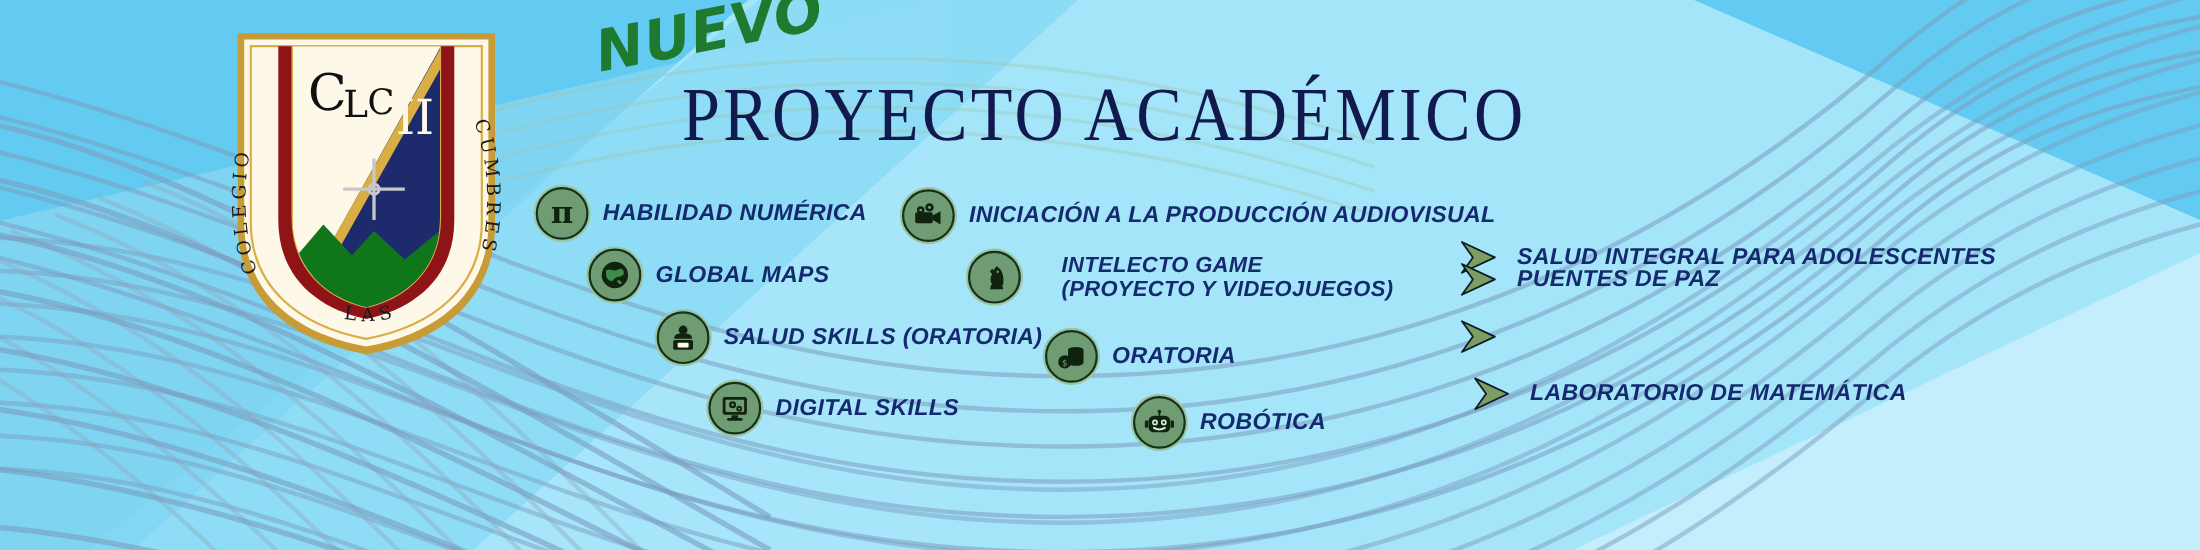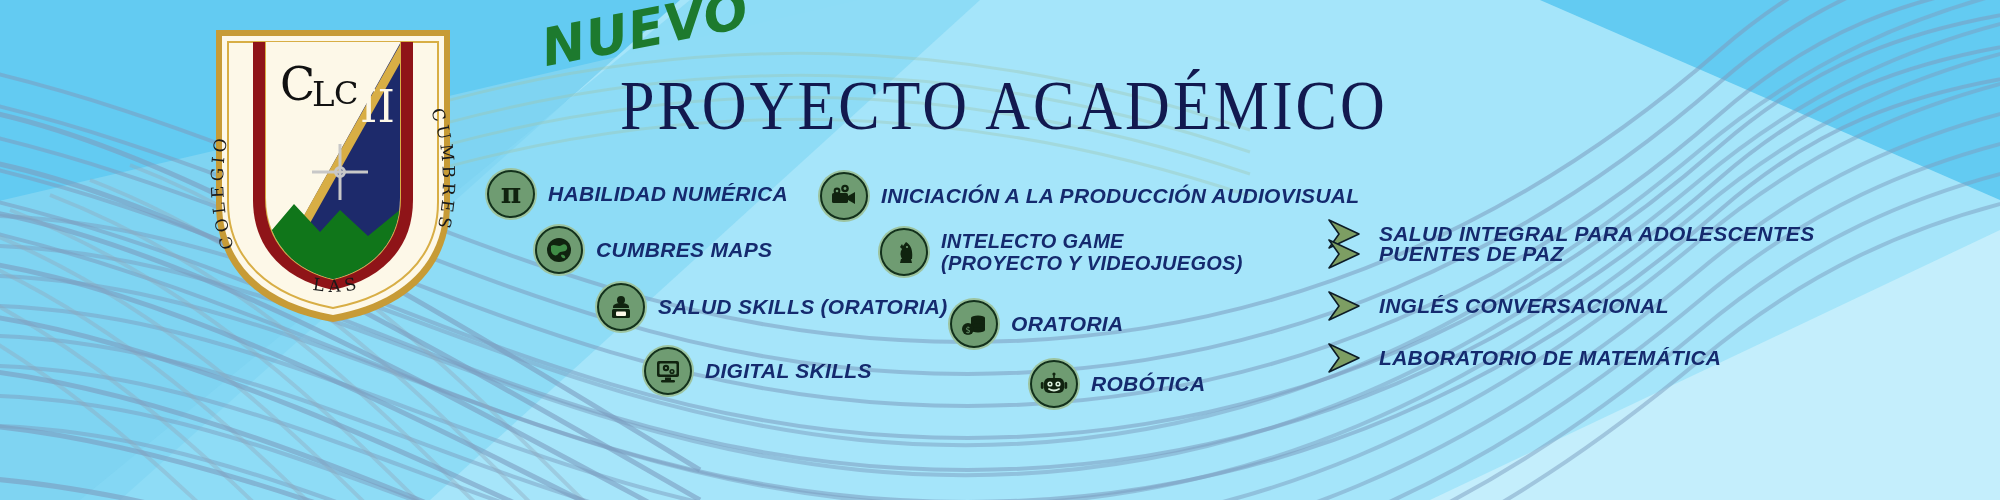--- a/index.html
+++ b/index.html
@@ -244,21 +244,21 @@
     </div>
 
     <div class="item" style="left:48px;top:56px;">
       <span class="badge">
         <svg width="28" height="28" viewBox="0 0 28 28">
           <circle cx="14" cy="14" r="12" fill="#10230f"></circle>
           <path d="M6 10 C10 7,13 12,17 9 C20 7,23 10,22 13 C20 17,16 14,13 18 C11 21,7 19,6 15 Z" fill="#3f8c46"></path>
           <path d="M16 19 C18 18,21 20,20 22 C18 23,16 21,16 19 Z" fill="#3f8c46"></path>
         </svg>
       </span>
-      <span class="label">CUMBRES MAPS</span>
+      <span class="label">GLOBAL MAPS</span>
     </div>
 
     <div class="item" style="left:110px;top:113px;">
       <span class="badge">
         <svg width="28" height="28" viewBox="0 0 28 28">
           <circle cx="14" cy="7" r="4" fill="#10230f"></circle>
           <path d="M6 14 C6 11,10 10,14 10 C18 10,22 11,22 14 L22 15 L6 15 Z" fill="#10230f"></path>
           <rect x="5" y="16" width="18" height="9" rx="1.5" fill="#10230f"></rect>
           <rect x="9" y="18.5" width="10" height="4.5" rx="1" fill="#fdf8e8"></rect>
         </svg>
@@ -292,21 +292,21 @@
           <path d="M18 14 L25 10 L25 22 L18 18 Z" fill="#10230f"></path>
           <circle cx="7" cy="9" r="3.4" fill="#10230f"></circle>
           <circle cx="7" cy="9" r="1.3" fill="#6f9c72"></circle>
           <circle cx="15" cy="6.5" r="3.8" fill="#10230f"></circle>
           <circle cx="15" cy="6.5" r="1.4" fill="#6f9c72"></circle>
         </svg>
       </span>
       <span class="label">INICIACIÓN A LA  PRODUCCIÓN AUDIOVISUAL</span>
     </div>
 
-    <div class="item" style="left:60px;top:56px;">
+    <div class="item" style="left:60px;top:56px;gap:24px;">
       <span class="badge">
         <svg width="28" height="28" viewBox="0 0 28 28">
           <path d="M10 25 L22 25 L21 21 L11 21 Z" fill="#10230f"></path>
           <path d="M12 21 C10 17,10 14,12 11 L10 9 L12 6 L13 8 L16 4 C21 7,23 12,22 21 Z" fill="#10230f"></path>
           <circle cx="17" cy="9" r="1.1" fill="#6f9c72"></circle>
         </svg>
       </span>
       <span class="label two-line">
         <span>INTELECTO GAME</span><br>
         <span>(PROYECTO Y VIDEOJUEGOS)</span>
@@ -368,24 +368,23 @@
       </span>
       <span class="label arrow-label">PUENTES DE PAZ</span>
     </div>
 
     <div class="item" style="left:0px;top:104px;">
       <span class="arrow">
         <svg width="40" height="34" viewBox="0 0 40 34">
           <path d="M4 3 L34 17 L4 31 L14 17 Z" fill="#7d9e63" stroke="#0d1c27" stroke-width="1.6" stroke-linejoin="round"></path>
         </svg>
       </span>
-      <span class="label arrow-label">INGLÉS CONVERSACIONAL</span>
-    </div>
-
-    <div class="item" style="left:0px;top:156px;justify-content:center;">
+    </div>
+
+    <div class="item" style="left:12px;top:156px;justify-content:center;">
       <span class="arrow">
         <svg width="40" height="34" viewBox="0 0 40 34">
           <path d="M4 3 L34 17 L4 31 L14 17 Z" fill="#7d9e63" stroke="#0d1c27" stroke-width="1.6" stroke-linejoin="round"></path>
         </svg>
       </span>
       <span class="label arrow-label">LABORATORIO DE MATEMÁTICA</span>
     </div>
   </div>
 
 </div>

